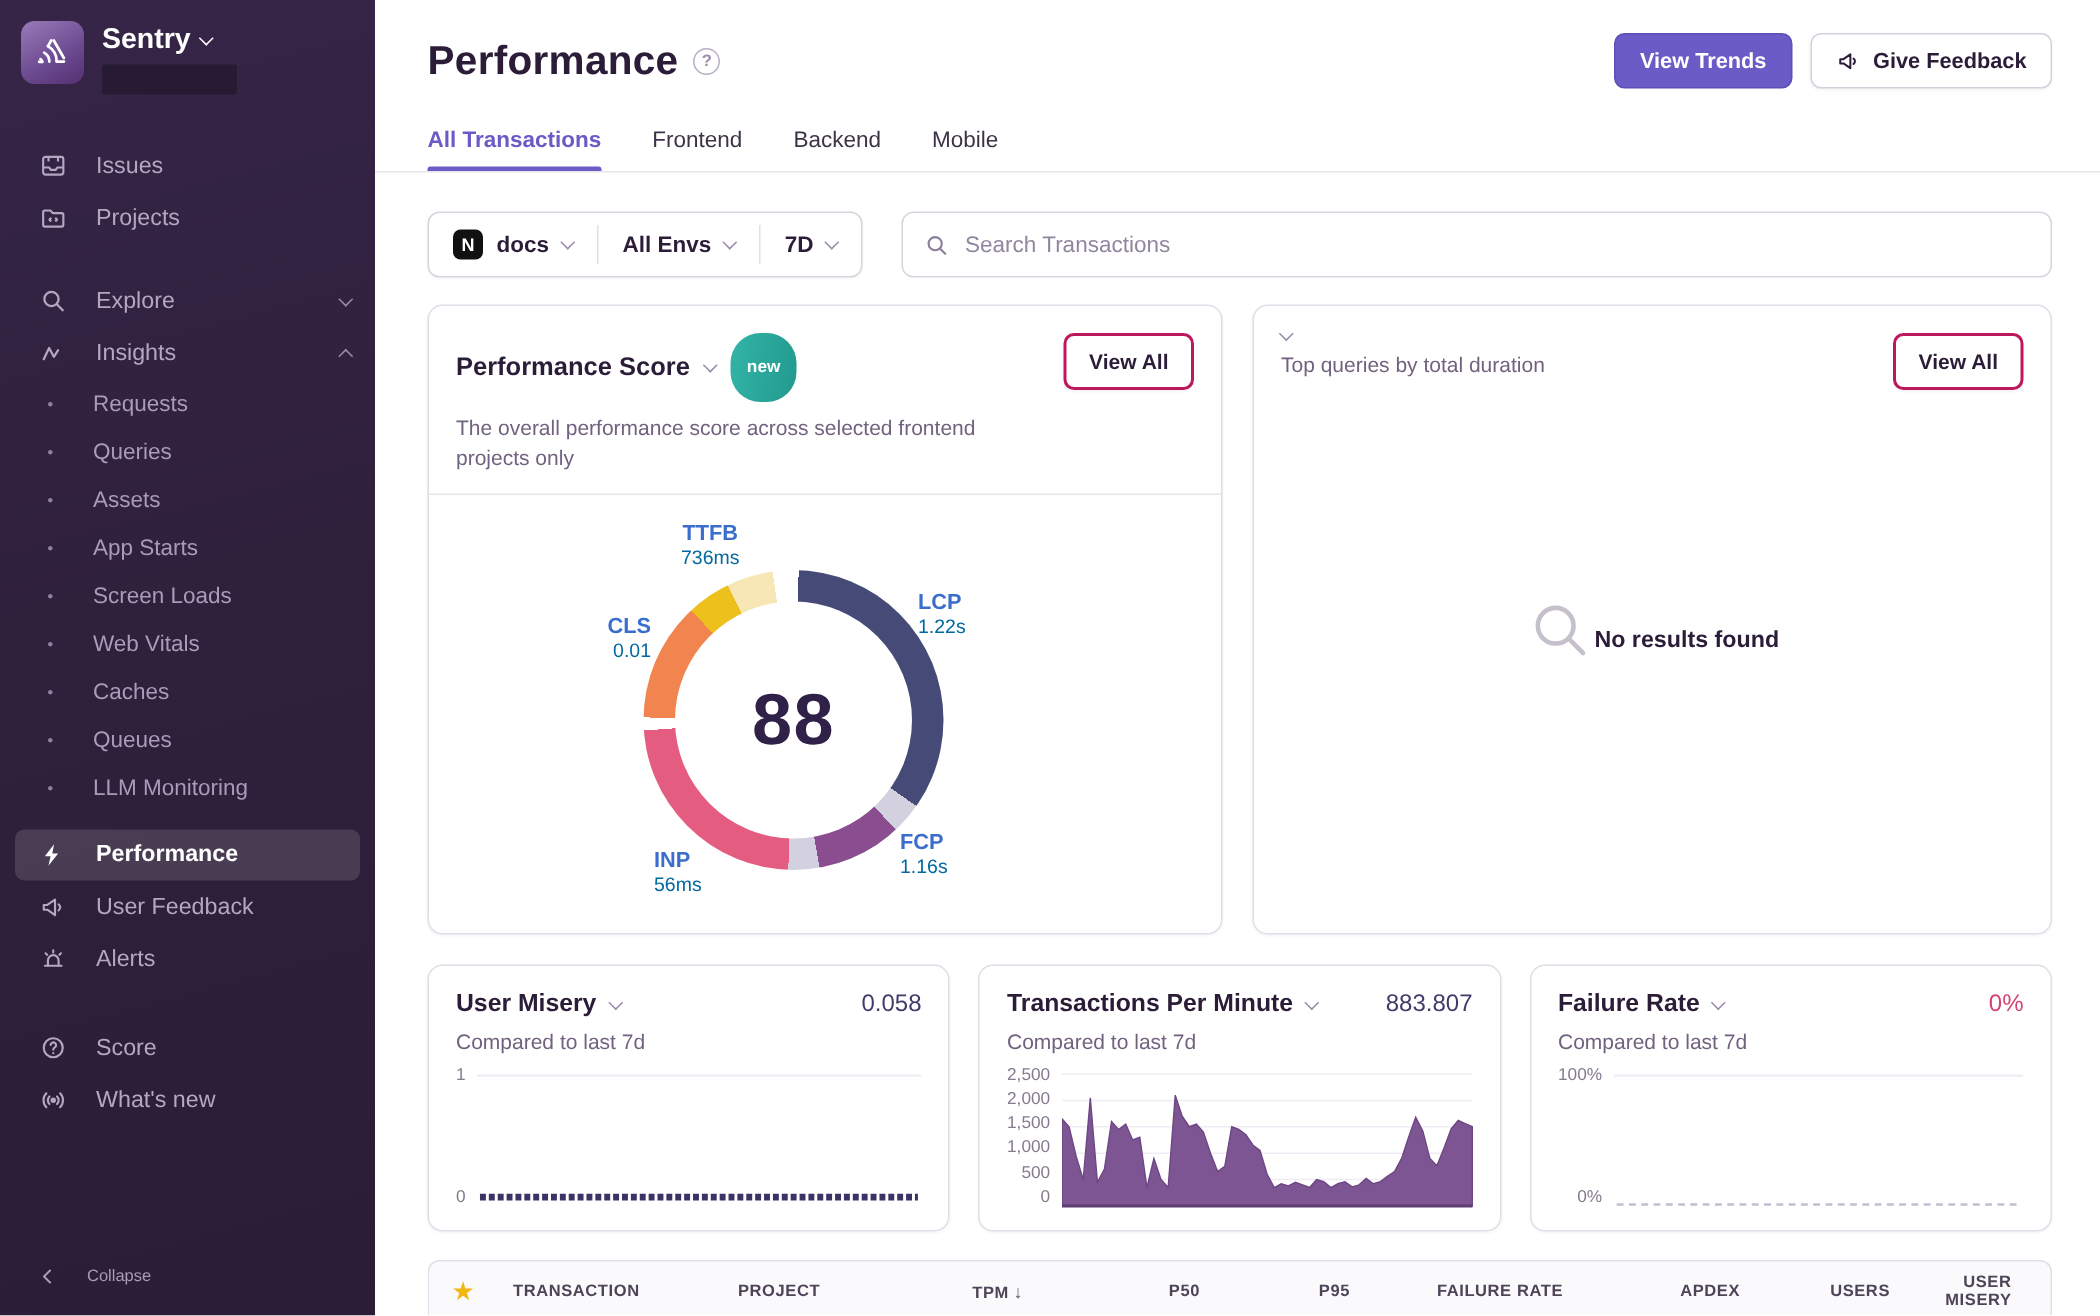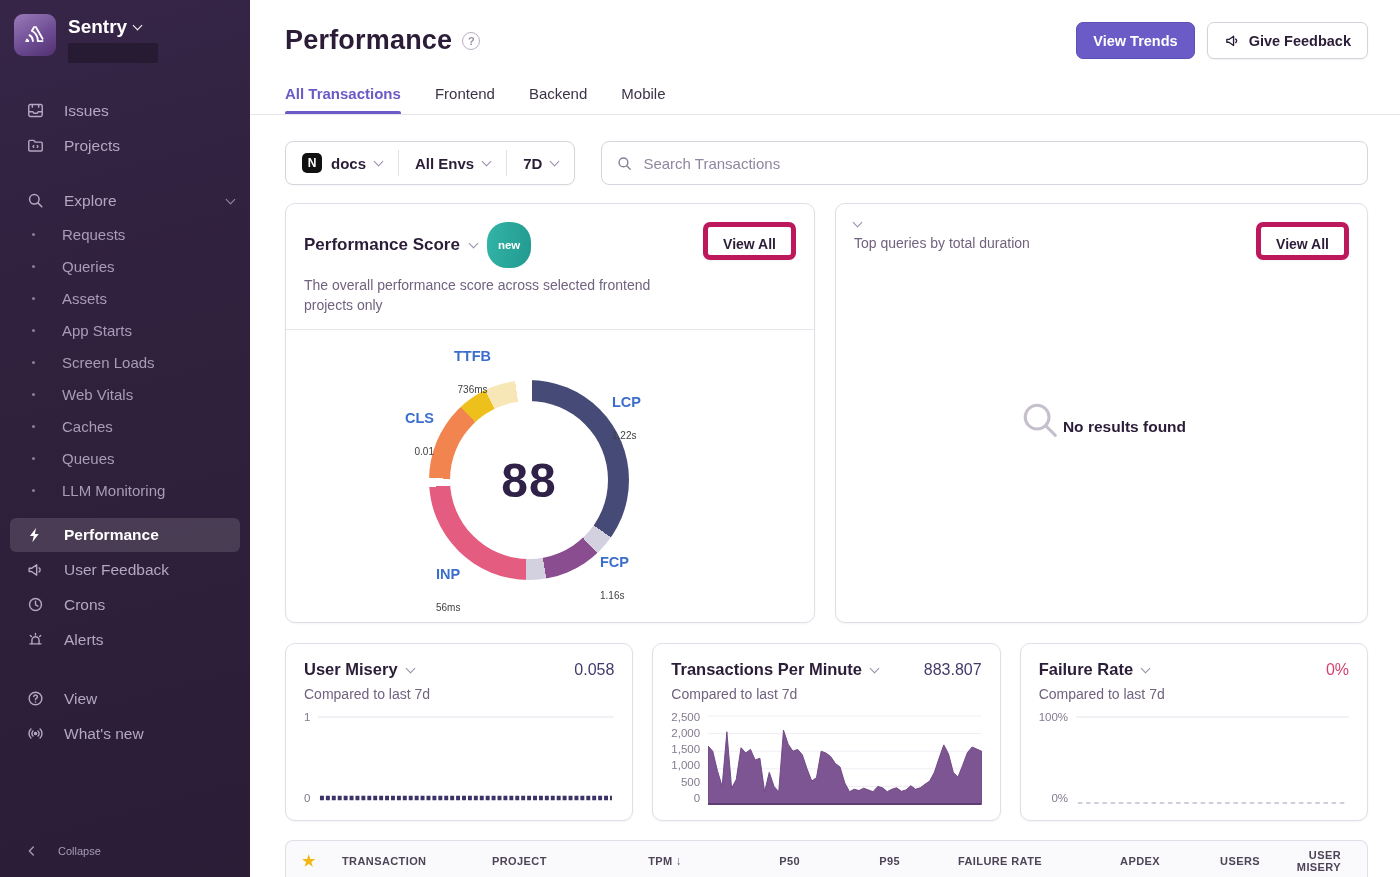--- a/index.html
+++ b/index.html
@@ -59,31 +59,31 @@
 
   
   .cards-row1 { display:grid; grid-template-columns:530px 1fr; gap:20px; margin-top:18px; }
   .card { background:#fff; border:1px solid #e2dde7; border-radius:10px; box-shadow:0 1px 2px rgba(43,34,51,.05); overflow:hidden; }
   .card-head { padding:18px 18px 14px 18px; display:flex; }
   .card-head-left { flex:1; }
   .card-title-row { display:flex; align-items:center; gap:10px; }
   .card-title { font-size:17px; font-weight:bold; color:#2b1d38; }
   .badge-new { background:linear-gradient(100deg,#32b5a6,#22998f); color:#fff; font-size:11.5px; font-weight:bold; padding:17px 11px; border-radius:20px; }
   .card-desc { font-size:14px; color:#71627f; margin-top:8px; line-height:1.4; max-width:360px; }
-  .btn-viewall { background:#fff; border:5px solid #be185d; border-radius:7px; color:#2b1d38; font-size:14px; font-weight:bold; padding:9px 15px; height:38px; cursor:pointer; box-shadow:0 1px 2px rgba(43,34,51,.05); }
+  .btn-viewall { background:#fff; border:2px solid #be185d; border-radius:7px; color:#2b1d38; font-size:14px; font-weight:bold; padding:9px 15px; height:38px; cursor:pointer; box-shadow:0 1px 2px rgba(43,34,51,.05); }
   .card-divider { height:1px; background:#e8e4ec; }
 
   
   .donut-panel { position:relative; height:292px; }
   .donut { position:absolute; left:143px; top:50px; width:200px; height:200px; border-radius:50%; }
   .donut-hole { position:absolute; left:164px; top:71px; width:158px; height:158px; border-radius:50%; background:#fff; display:flex; align-items:center; justify-content:center; }
   .donut-score { font-size:48px; font-weight:bold; color:#2f2147; letter-spacing:1px; }
   .vital-label { position:absolute; font-size:14px; }
   .vital-name { font-weight:bold; color:#3b6ecc; font-size:14.5px; }
-  .vital-value { color:#404040; font-size:10px; margin-top:20px; }
+  .vital-value { color:#0369a1; font-size:13px; margin-top:0; }
 
   
   .empty-wrap { height:292px; display:flex; align-items:center; justify-content:center; text-align:center; padding:0 40px; }
   .empty-title { font-size:15.5px; font-weight:bold; color:#2b1d38; margin-top:14px; }
   .empty-text { font-size:13.5px; color:#71627f; line-height:1.45; margin-top:10px; max-width:360px; }
   .link { color:#3b6ecc; }
 
   .cards-row2 { display:grid; grid-template-columns:1fr 1fr 1fr; gap:19px; margin-top:20px; }
   .mini-card { padding:16px 18px 14px 18px; }
   .mini-top { display:flex; align-items:flex-start; }
@@ -162,20 +162,29 @@
       <div class="nav-item">
         <span class="nicon">
           <svg class="icon" width="19" height="19" viewBox="0 0 24 24" fill="none" stroke="#b4a7c2" stroke-width="1.9" stroke-linecap="round">
             <circle cx="10.5" cy="10.5" r="6"></circle>
               <path d="M15 15l5 5"></path>
           </svg>
         </span>
         <span class="grow">Explore</span>
         <span class="chev"></span>
       </div>
+      <div class="nav-item">
+        <span class="nicon">
+          <svg class="icon" width="19" height="19" viewBox="0 0 24 24" fill="none" stroke="#b4a7c2" stroke-width="1.9" stroke-linecap="round" stroke-linejoin="round">
+            <path d="M4 17 L8.5 7.5 L12.5 15 L16 9.5"></path>
+          </svg>
+        </span>
+        <span class="grow">Insights</span>
+        <span class="chev up"></span>
+      </div>
 
       <div class="sub-item">
           <span class="bullet"></span>
           <span>Requests</span>
         </div>
       <div class="sub-item">
           <span class="bullet"></span>
           <span>Queries</span>
         </div>
       <div class="sub-item">
@@ -218,29 +227,20 @@
         <span class="grow">Performance</span>
       </div>
       <div class="nav-item">
         <span class="nicon">
           <svg class="icon" width="19" height="19" viewBox="0 0 24 24" fill="none" stroke="#b4a7c2" stroke-width="1.8" stroke-linejoin="round">
             <path d="M4 10.5 v4 h3 l6.5 4.5 V6 L7 10.5 H4z"></path>
             <path d="M16.5 10 a3 3 0 0 1 0 5" stroke-linecap="round"></path>
           </svg>
         </span>
         <span class="grow">User Feedback</span>
-      </div>
-      <div class="nav-item">
-        <span class="nicon">
-          <svg class="icon" width="19" height="19" viewBox="0 0 24 24" fill="none" stroke="#b4a7c2" stroke-width="1.8" stroke-linecap="round">
-            <circle cx="12" cy="12" r="7.5"></circle>
-              <path d="M12 8v4.3l3 1.8"></path>
-          </svg>
-        </span>
-        <span class="grow">Crons</span>
       </div>
       <div class="nav-item">
         <span class="nicon">
           <svg class="icon" width="19" height="19" viewBox="0 0 24 24" fill="none" stroke="#b4a7c2" stroke-width="1.8" stroke-linecap="round" stroke-linejoin="round">
             <path d="M7.5 17.5 v-4.5 a4.5 4.5 0 0 1 9 0 v4.5"></path>
             <path d="M5 17.5h14"></path>
               <path d="M12 4.5v1.8 M5.5 7l1.3 1.3 M18.5 7l-1.3 1.3"></path>
           </svg>
         </span>
         <span class="grow">Alerts</span>
@@ -249,21 +249,21 @@
       <div style="height:24px"></div>
 
       <div class="nav-item">
         <span class="nicon">
           <svg class="icon" width="19" height="19" viewBox="0 0 24 24" fill="none" stroke="#b4a7c2" stroke-width="1.8" stroke-linecap="round">
             <circle cx="12" cy="12" r="8"></circle>
             <path d="M9.8 9.6 a2.3 2.3 0 1 1 3.3 2.3 c-.8.4-1.1.9-1.1 1.7"></path>
             <path d="M12 16.4 v.2"></path>
           </svg>
         </span>
-        <span class="grow">View</span>
+        <span class="grow">Score</span>
       </div>
       <div class="nav-item">
         <span class="nicon">
           <svg class="icon" width="19" height="19" viewBox="0 0 24 24" fill="none" stroke="#b4a7c2" stroke-width="1.8" stroke-linecap="round">
             <circle cx="12" cy="12" r="1.4" fill="#b4a7c2"></circle>
             <path d="M8.8 15.2 a4.5 4.5 0 0 1 0-6.4 M15.2 8.8 a4.5 4.5 0 0 1 0 6.4"></path>
             <path d="M6.2 17.8 a8.2 8.2 0 0 1 0-11.6 M17.8 6.2 a8.2 8.2 0 0 1 0 11.6"></path>
           </svg>
         </span>
         <span class="grow">What's new</span>

